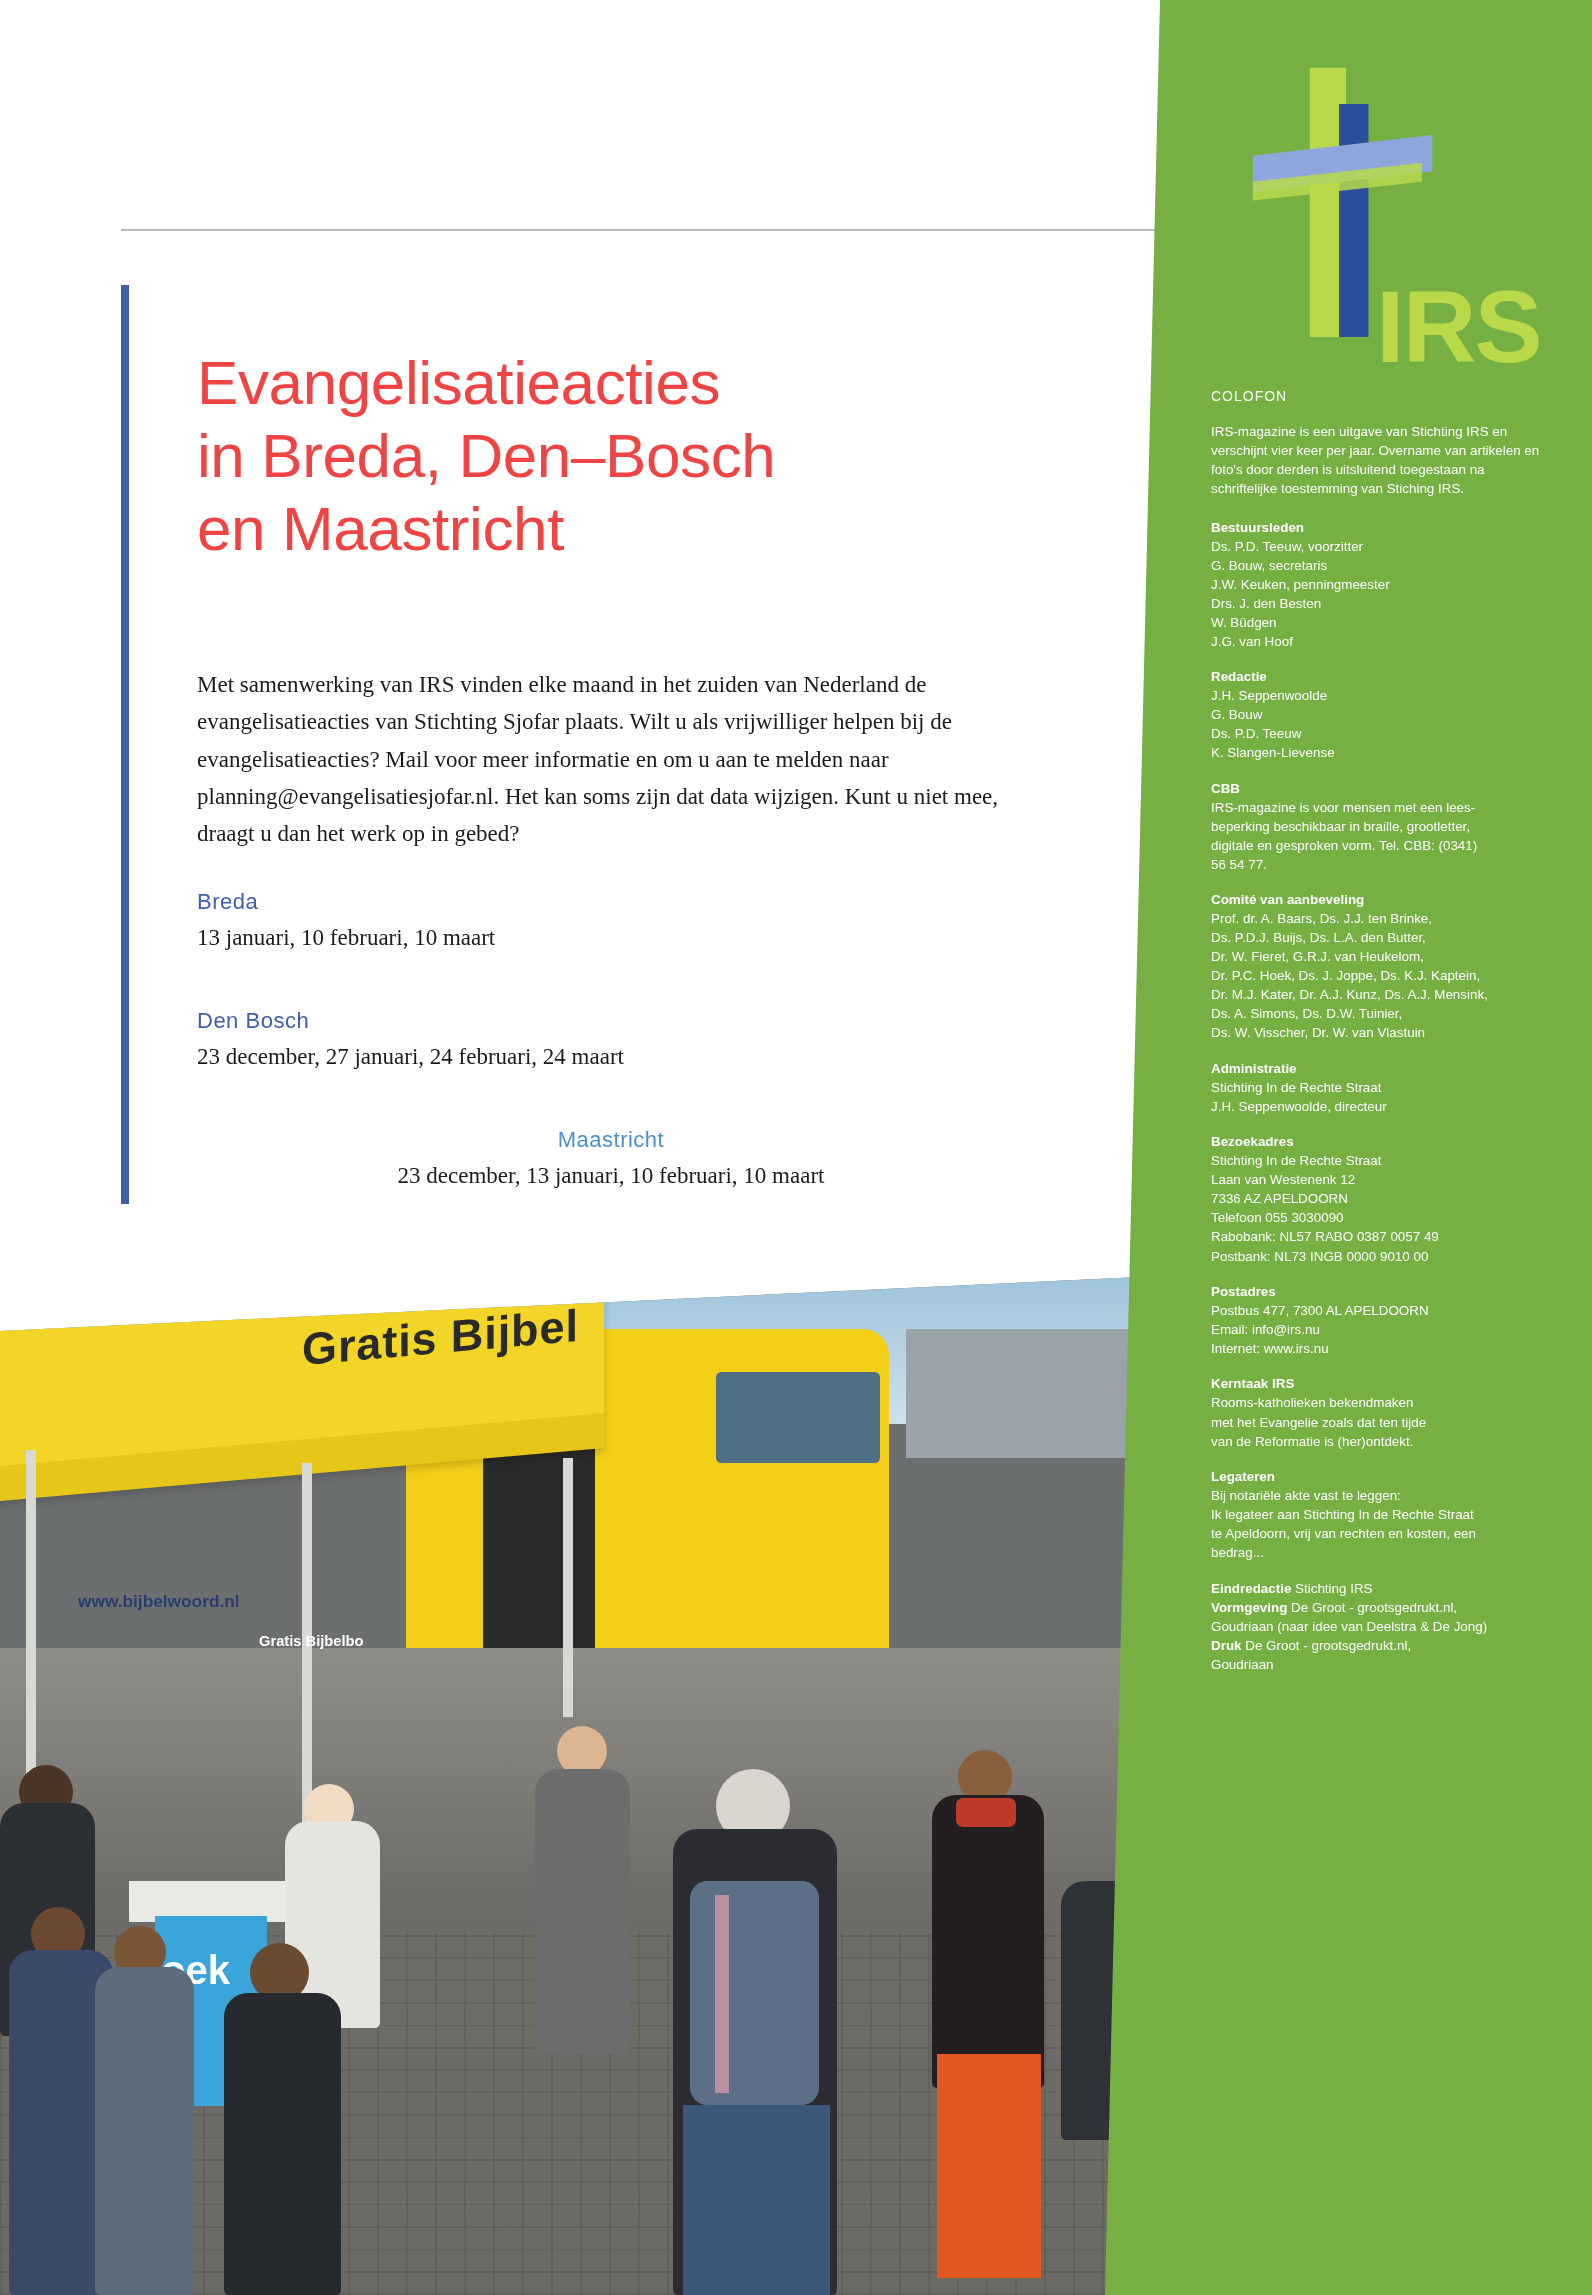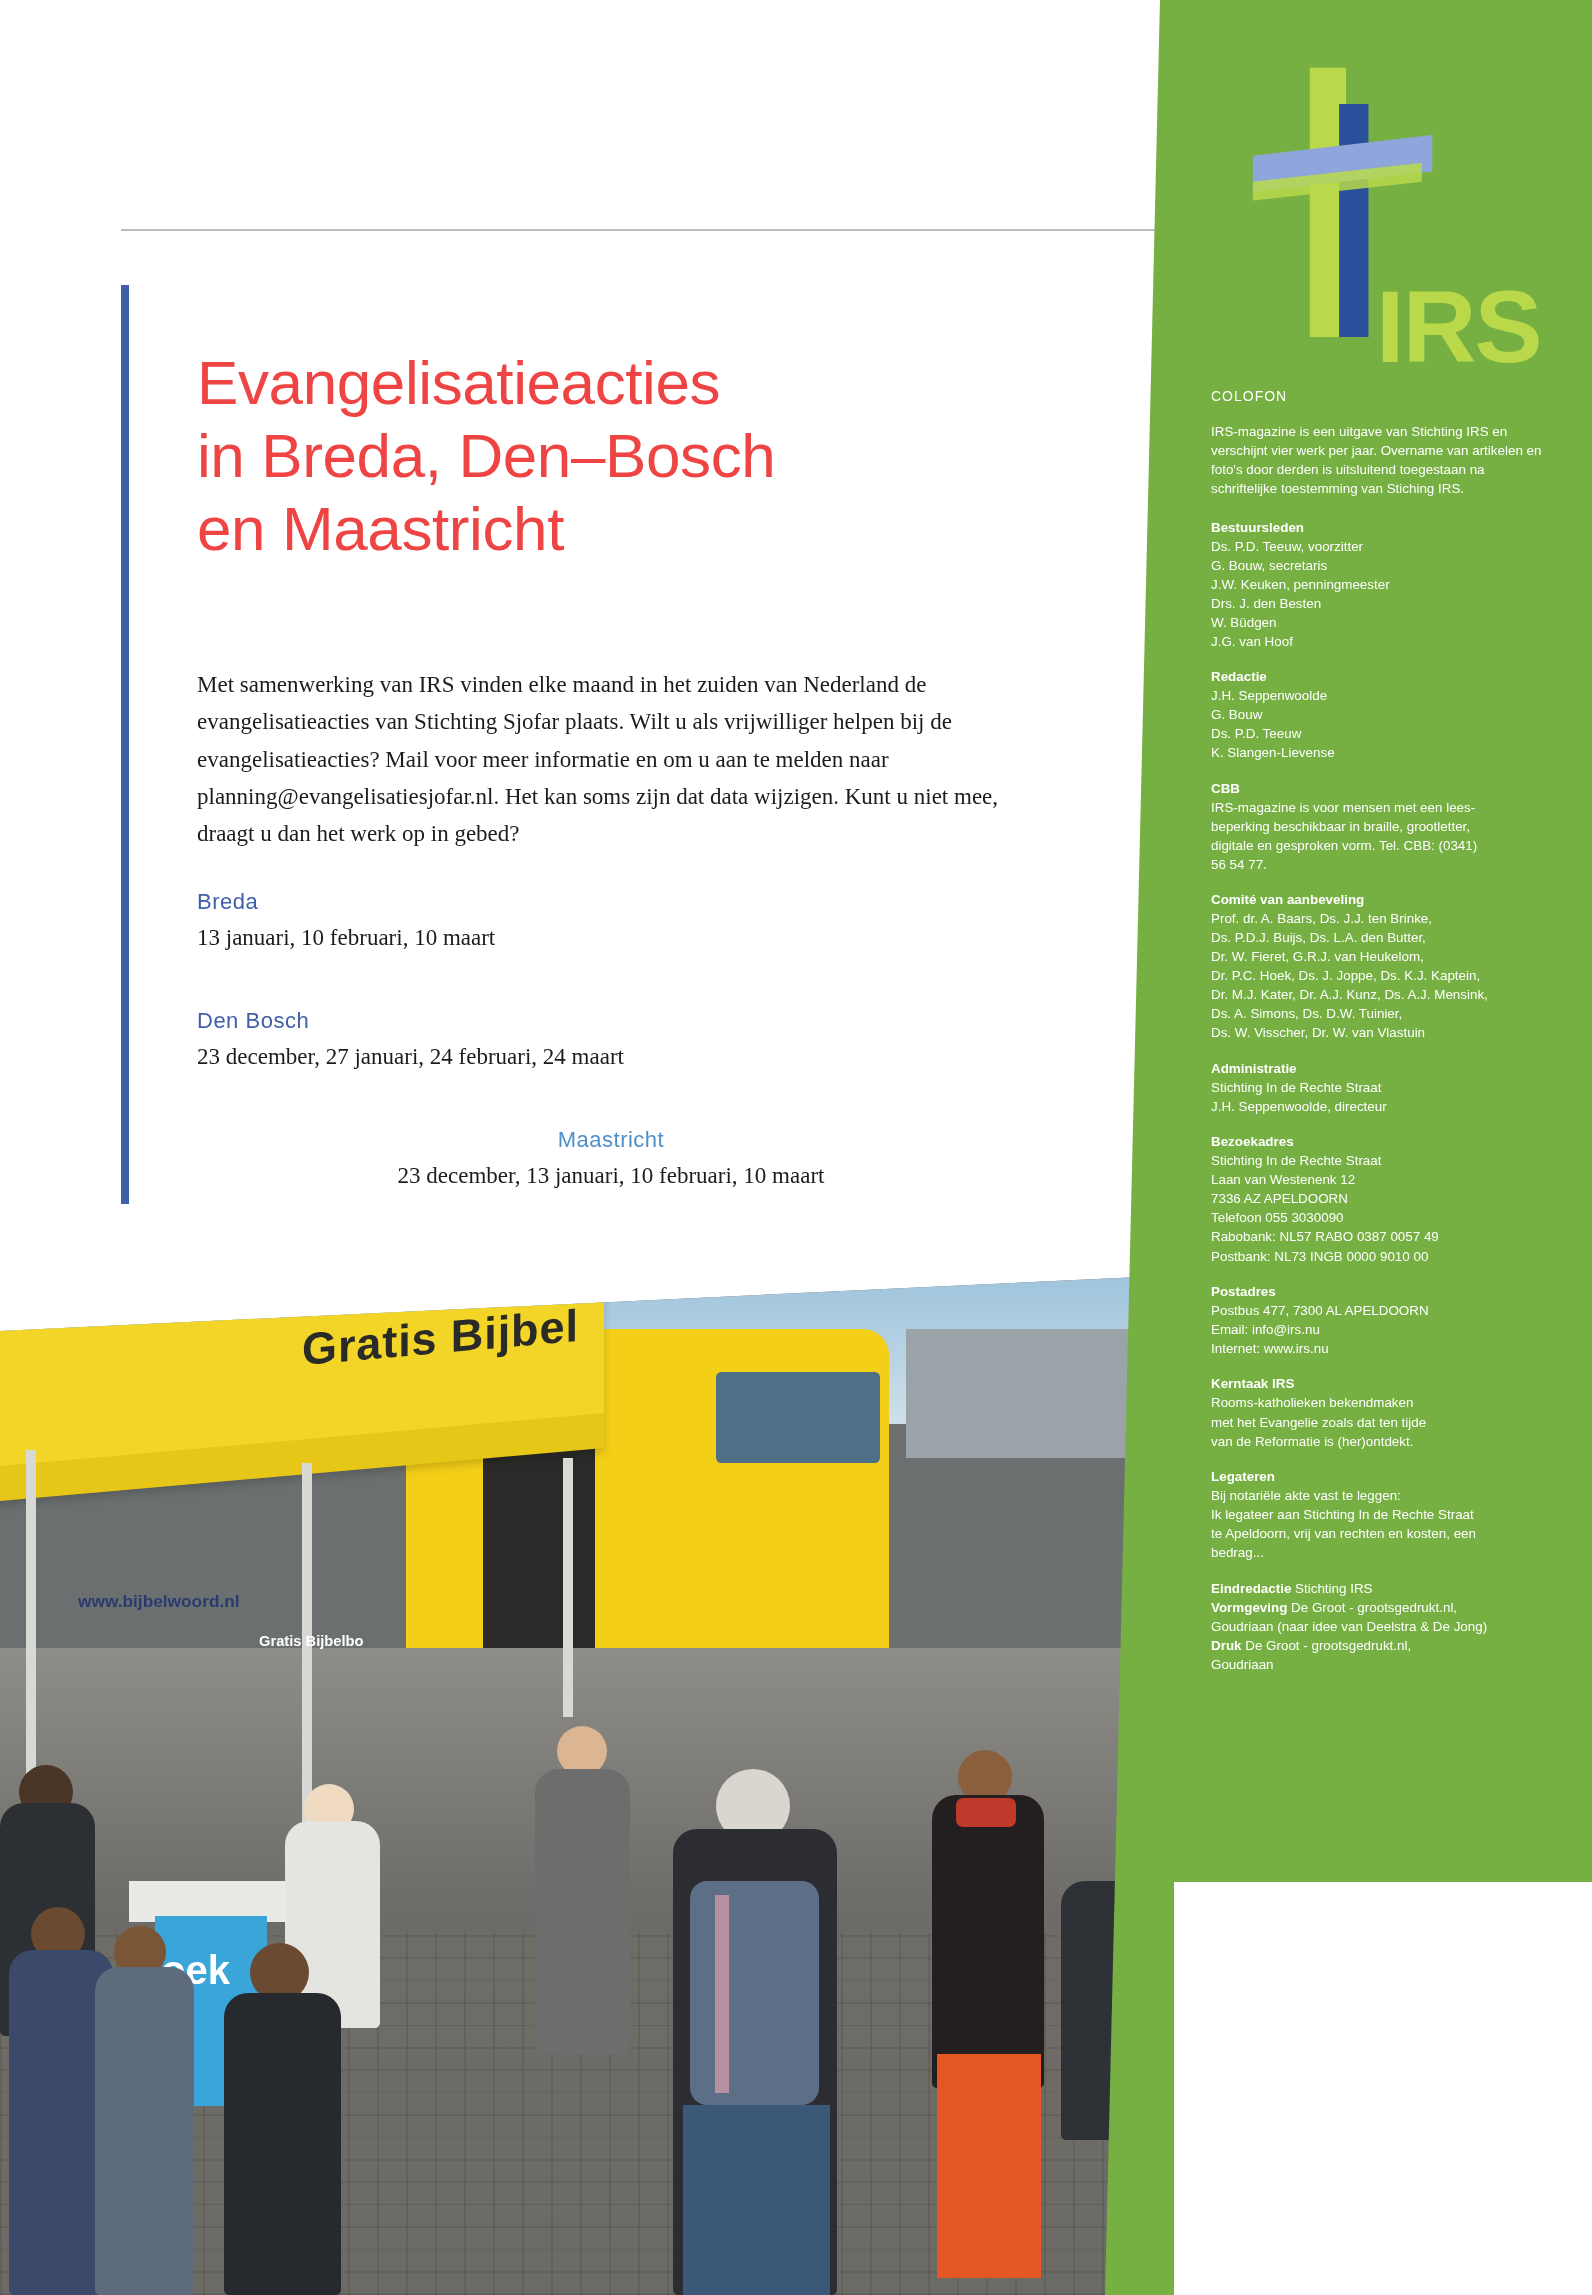--- a/index.html
+++ b/index.html
@@ -12,21 +12,21 @@
     overflow: hidden;
     position: relative;
   }
 
   
   #colofon-panel {
     position: absolute;
     top: 0;
     right: 0;
     width: 431px;
-    height: 1882px;
+    height: 2295px;
     background: #76b043;
     color: #ffffff;
     z-index: 2;
   }
   
   #colofon-slant {
     position: absolute;
     top: 0;
     left: -56px;
     width: 69px;
@@ -344,21 +344,21 @@
 
       <polygon points="52,150 248,128 248,150 52,172" fill="#b9d94b" opacity="0.85"></polygon>
     </svg>
     <div id="logo-text">IRS</div>
   </div>
 
 </div>
 
 <div id="colofon-body">
   <div class="colofon-title">COLOFON</div>
-  <div class="intro">IRS-magazine is een uitgave van Stichting IRS en verschijnt vier werk per jaar. Overname van artikelen en foto's door derden is uitsluitend toegestaan na schriftelijke toestemming van Stiching IRS.</div>
+  <div class="intro">IRS-magazine is een uitgave van Stichting IRS en verschijnt vier keer per jaar. Overname van artikelen en foto's door derden is uitsluitend toegestaan na schriftelijke toestemming van Stiching IRS.</div>
   <div id="colofon-sections">
       <div class="block">
         <span class="block-head">Bestuursleden</span>
         <p>Ds. P.D. Teeuw, voorzitter</p>
         <p>G. Bouw, secretaris</p>
         <p>J.W. Keuken, penningmeester</p>
         <p>Drs. J. den Besten</p>
         <p>W. Büdgen</p>
         <p>J.G. van Hoof</p>
       </div>

